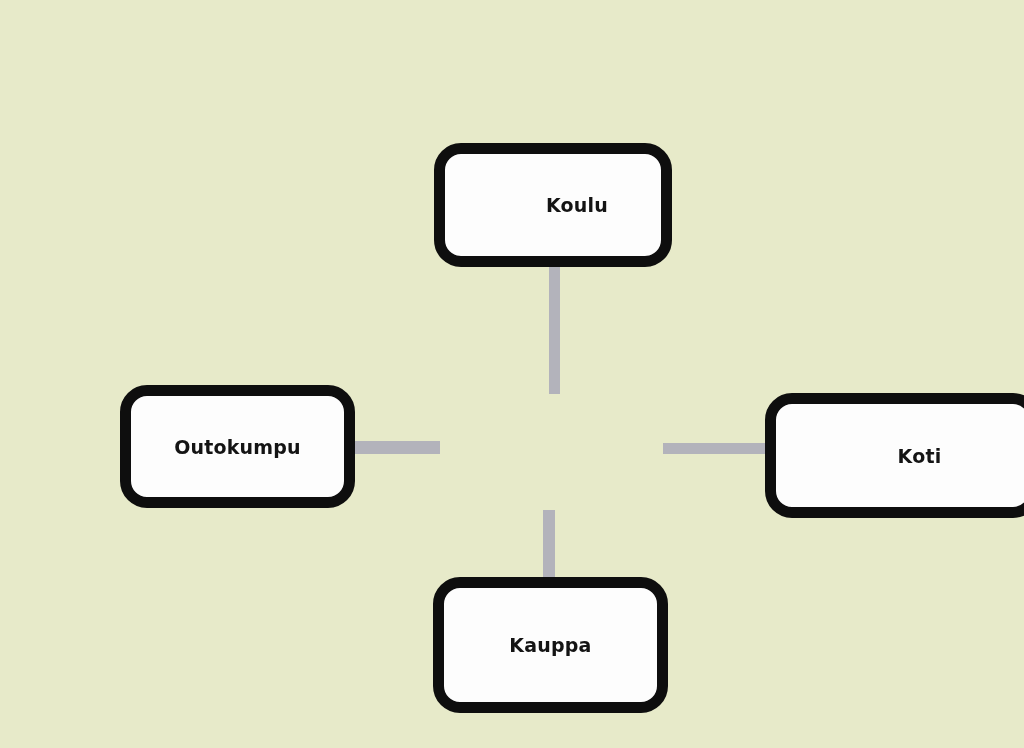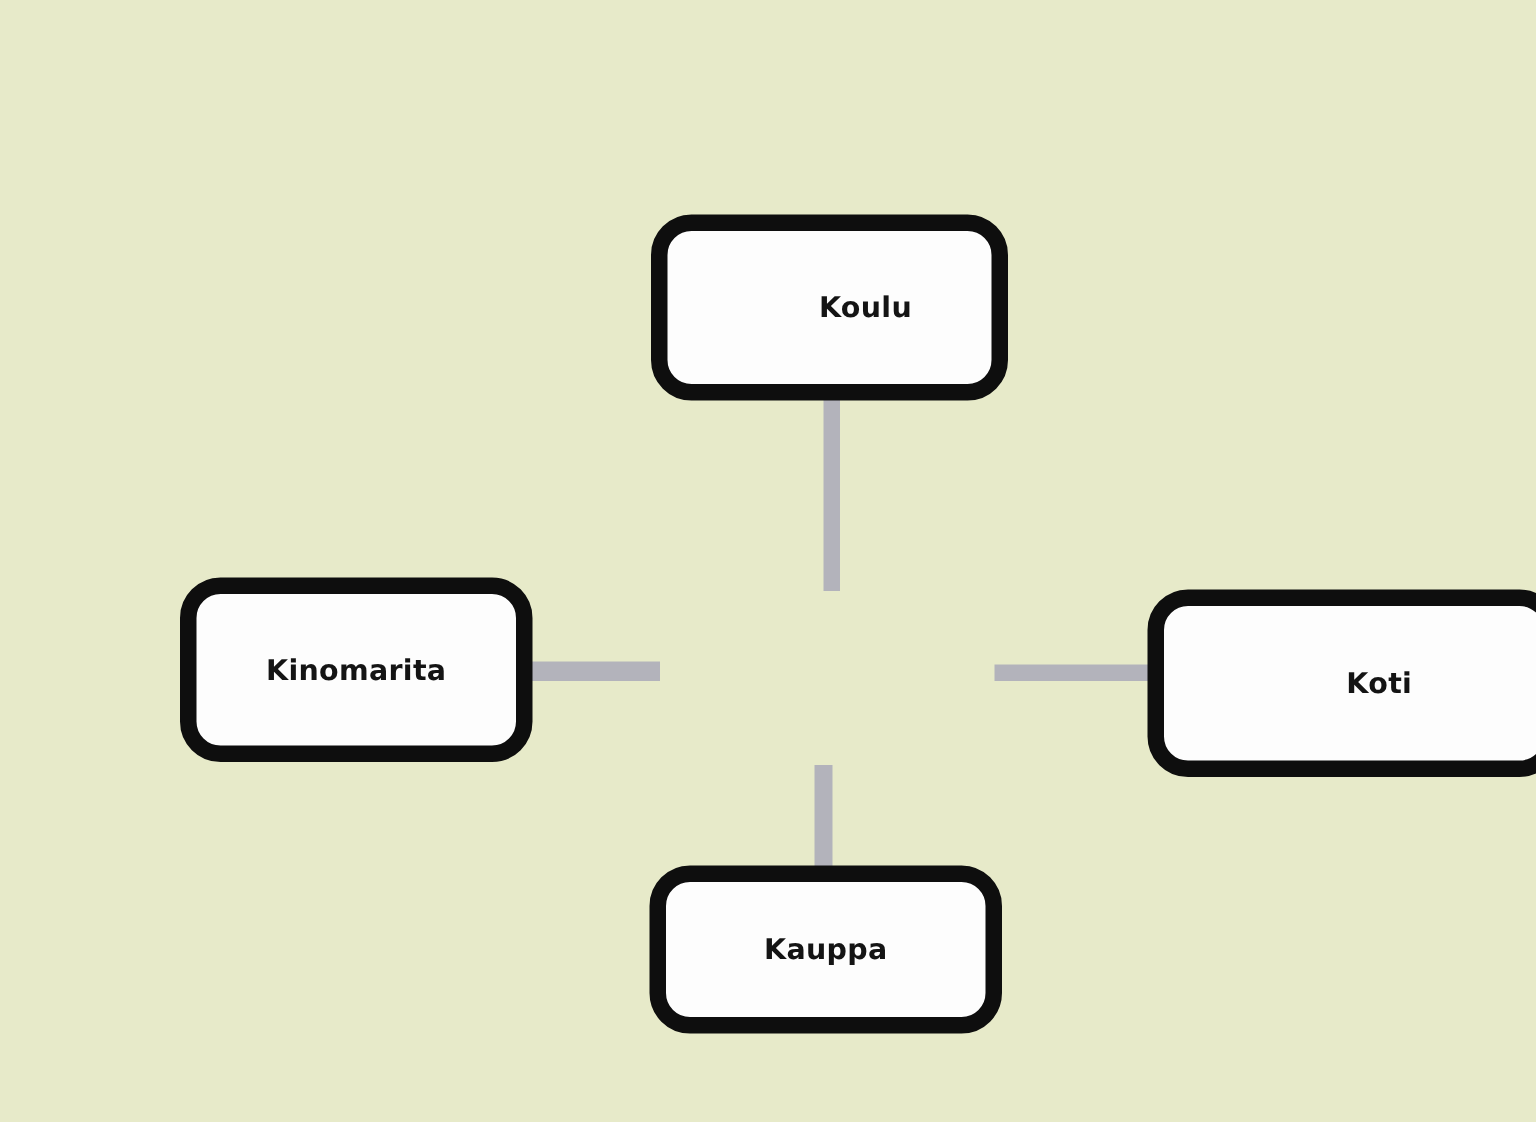--- a/index.html
+++ b/index.html
@@ -43,38 +43,38 @@
     font-size: 19px;
     font-weight: bold;
     color: #141414;
     letter-spacing: 0.2px;
     text-align: center;
   }
   .node-koulu      { left: 434px; top: 143px; width: 238px; height: 124px; padding-left: 48px; }
   .node-kinomarita { left: 120px; top: 385px; width: 235px; height: 123px; }
   .node-outokumpu  { left: 433px; top: 388px; width: 237px; height: 127px; }
   .node-koti       { left: 765px; top: 393px; width: 275px; height: 125px; padding-left: 34px; }
-  .node-kauppa     { left: 433px; top: 577px; width: 235px; height: 112px; }
+  .node-kauppa     { left: 433px; top: 577px; width: 235px; height: 136px; }
 </style>
 </head>
 <body>
 
 <div class="canvas">
 
   <div class="edge edge-koulu"></div>
   <div class="edge edge-kinomarita"></div>
   <div class="edge edge-koti"></div>
   <div class="edge edge-kauppa"></div>
 
   <div class="node node-koulu">
     <span class="node-label">Koulu</span>
   </div>
 
   <div class="node node-kinomarita">
-    <span class="node-label">Kinomarita</span>
+    <span class="node-label">Outokumpu</span>
   </div>
 
 
   <div class="node node-koti">
     <span class="node-label">Koti</span>
   </div>
 
   <div class="node node-kauppa">
     <span class="node-label">Kauppa</span>
   </div>

